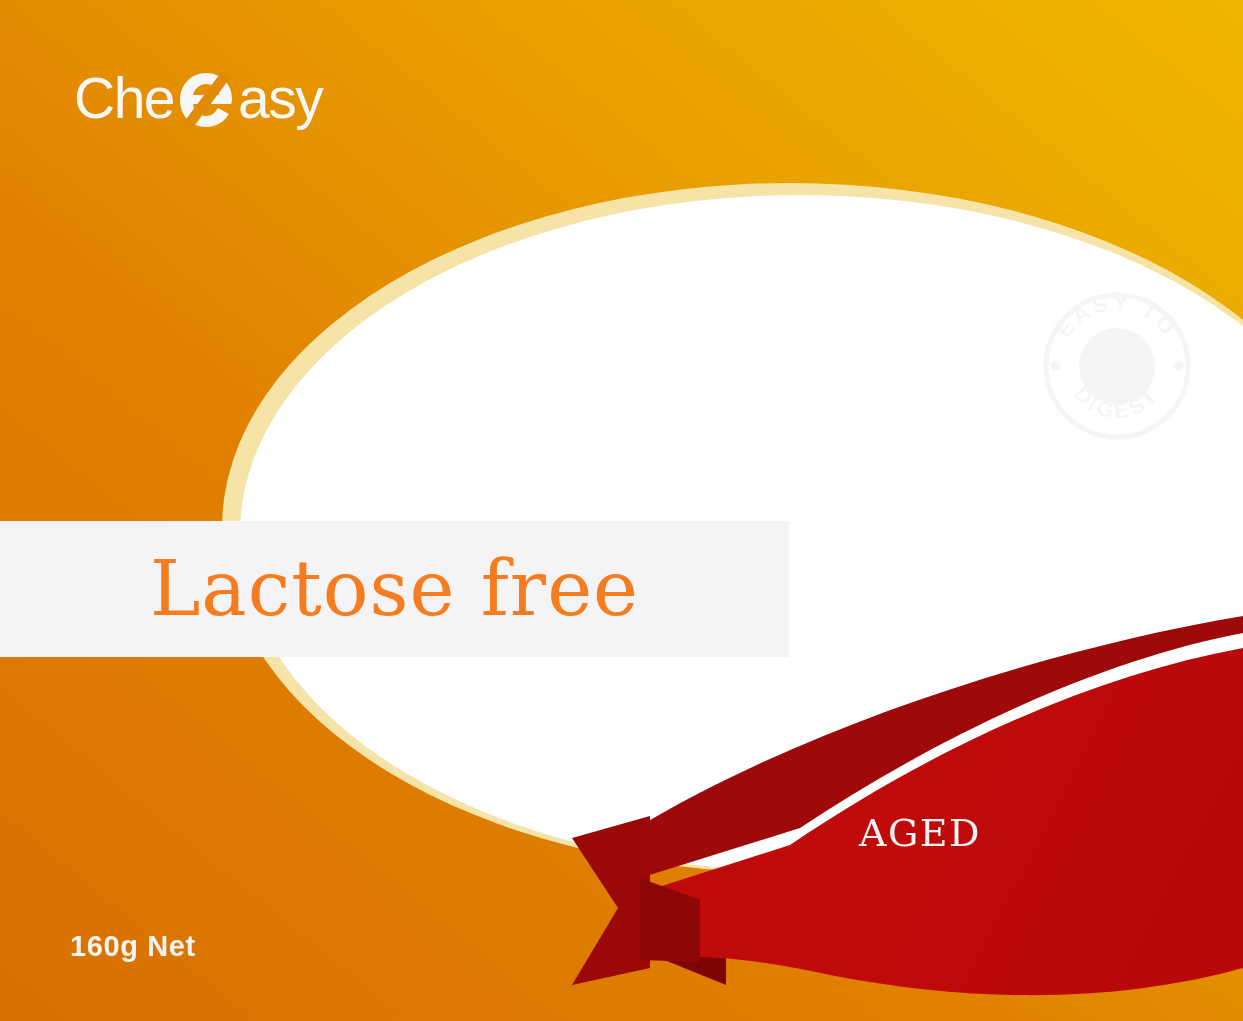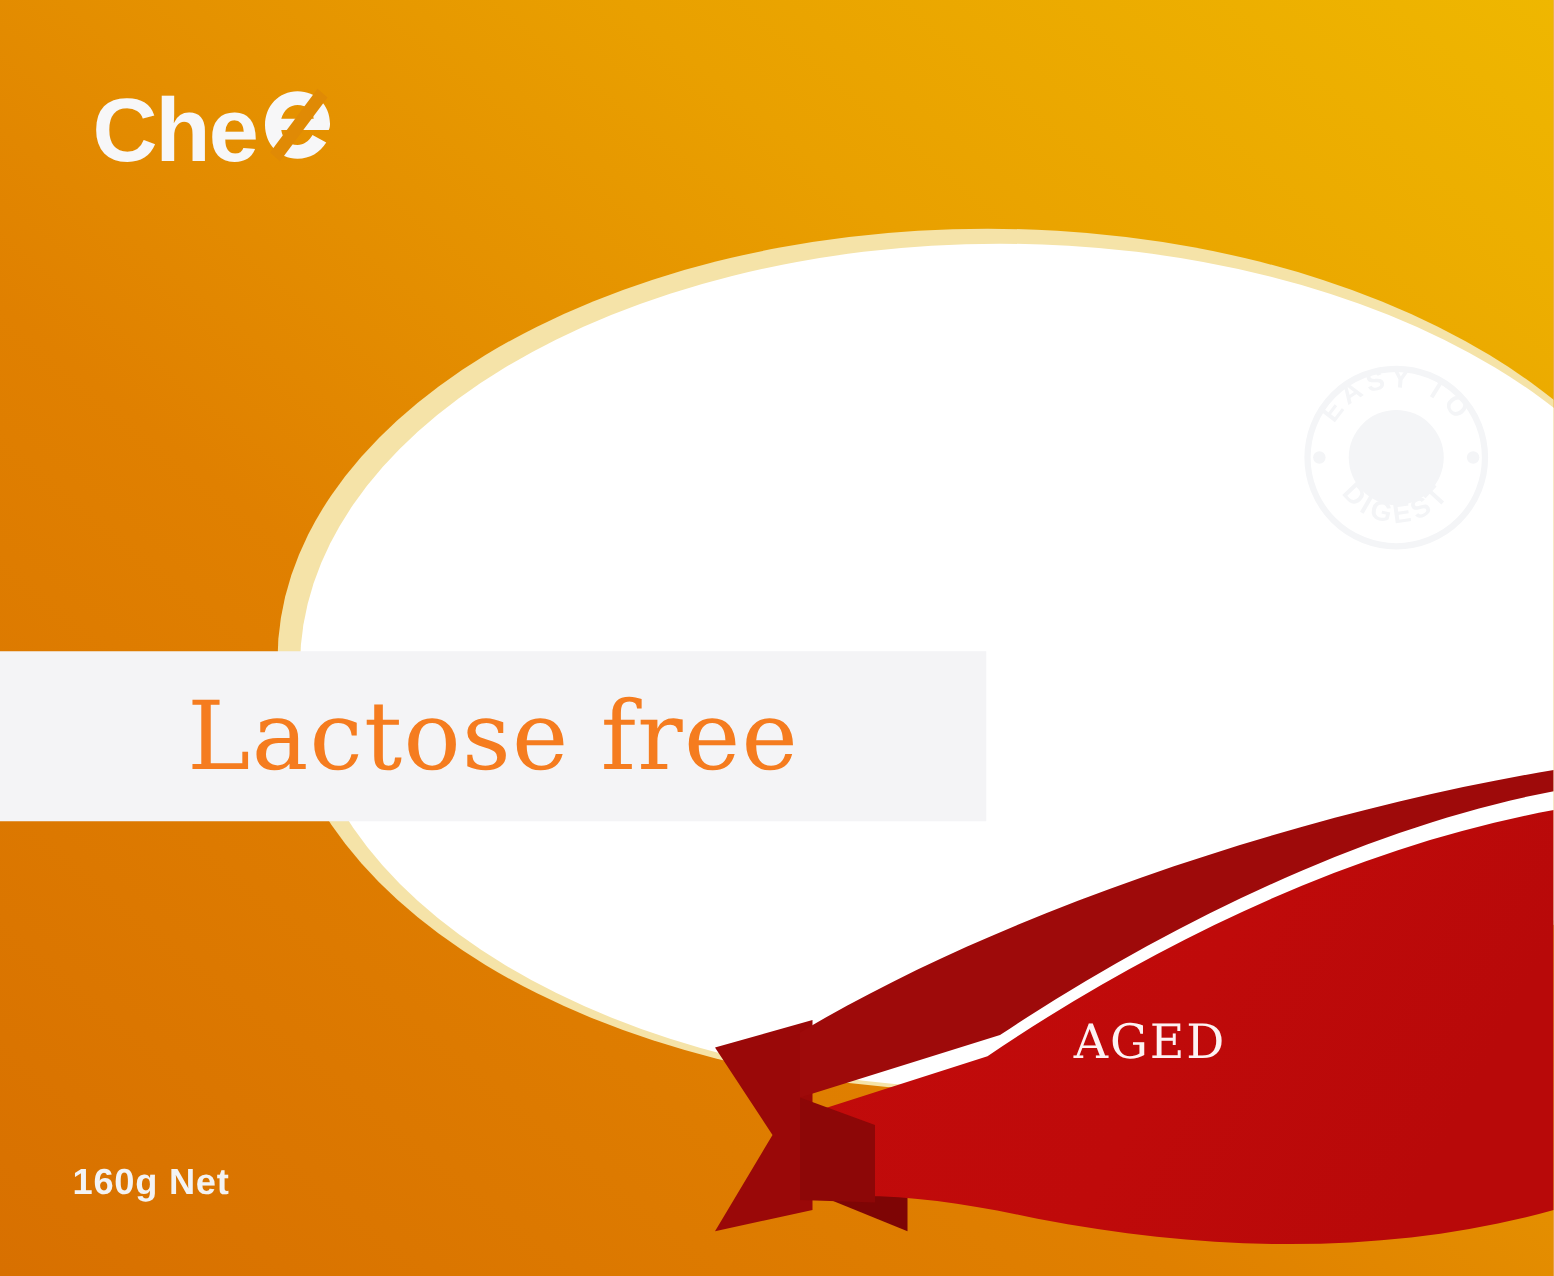--- a/index.html
+++ b/index.html
@@ -27,28 +27,28 @@
 
   
   .layer {
     position: absolute;
     pointer-events: none;
   }
 
   #brand-logo {
     left: 74px;
     top: 69px;
-    font-size: 72px;
-    font-weight: bold;
+    font-size: 57px;
+    font-weight: normal;
     letter-spacing: -1.5px;
     color: #f7f7f8;
     line-height: 1;
     white-space: nowrap;
     display: flex;
-    align-items: flex-start;
+    align-items: center;
   }
   #brand-logo .lead,
   #brand-logo .tail {
     display: inline-block;
   }
   .glyph-e-slash {
     position: relative;
     display: inline-block;
     width: 62px;
     height: 62px;
@@ -88,21 +88,21 @@
     color: #fdf2f3;
     line-height: 1.22;
     letter-spacing: 1.5px;
   }
   #ribbon-text .ribbon-line {
     display: block;
     white-space: nowrap;
   }
 
   #net-weight {
-    left: 58px;
+    left: 70px;
     top: 932px;
     font-size: 29px;
     font-weight: bold;
     color: #f3f3f4;
     letter-spacing: 0.6px;
     line-height: 1;
   }
 
   #digest-badge {
     left: 1037px;
@@ -167,20 +167,21 @@
     <span class="lead">Che</span>
     <span class="glyph-e-slash">
       <svg viewBox="0 0 62 62" aria-hidden="true">
         <path d="M31 4 C16 4 5 16 5 31 C5 46 16 58 31 58 C41 58 49 53 54 45
                  L43 39 C40 44 36 47 31 47 C24 47 19 42 18 35 L56 35
                  C57 33 57 31 57 30 C57 15 46 4 31 4 Z
                  M18 26 C20 19 25 15 31 15 C38 15 43 19 44 26 Z" fill="#f7f7f8"></path>
         <path d="M47 2 L55 9 L17 60 L9 53 Z" fill="#e08a05"></path>
       </svg>
     </span>
+    <span class="tail">asy</span>
   </div>
 
   <div class="layer" id="lactose-text">
     <span>Lactose free</span>
   </div>
 
   <div class="layer" id="ribbon-text">
     <span class="ribbon-line">AGED</span>
   </div>
 

